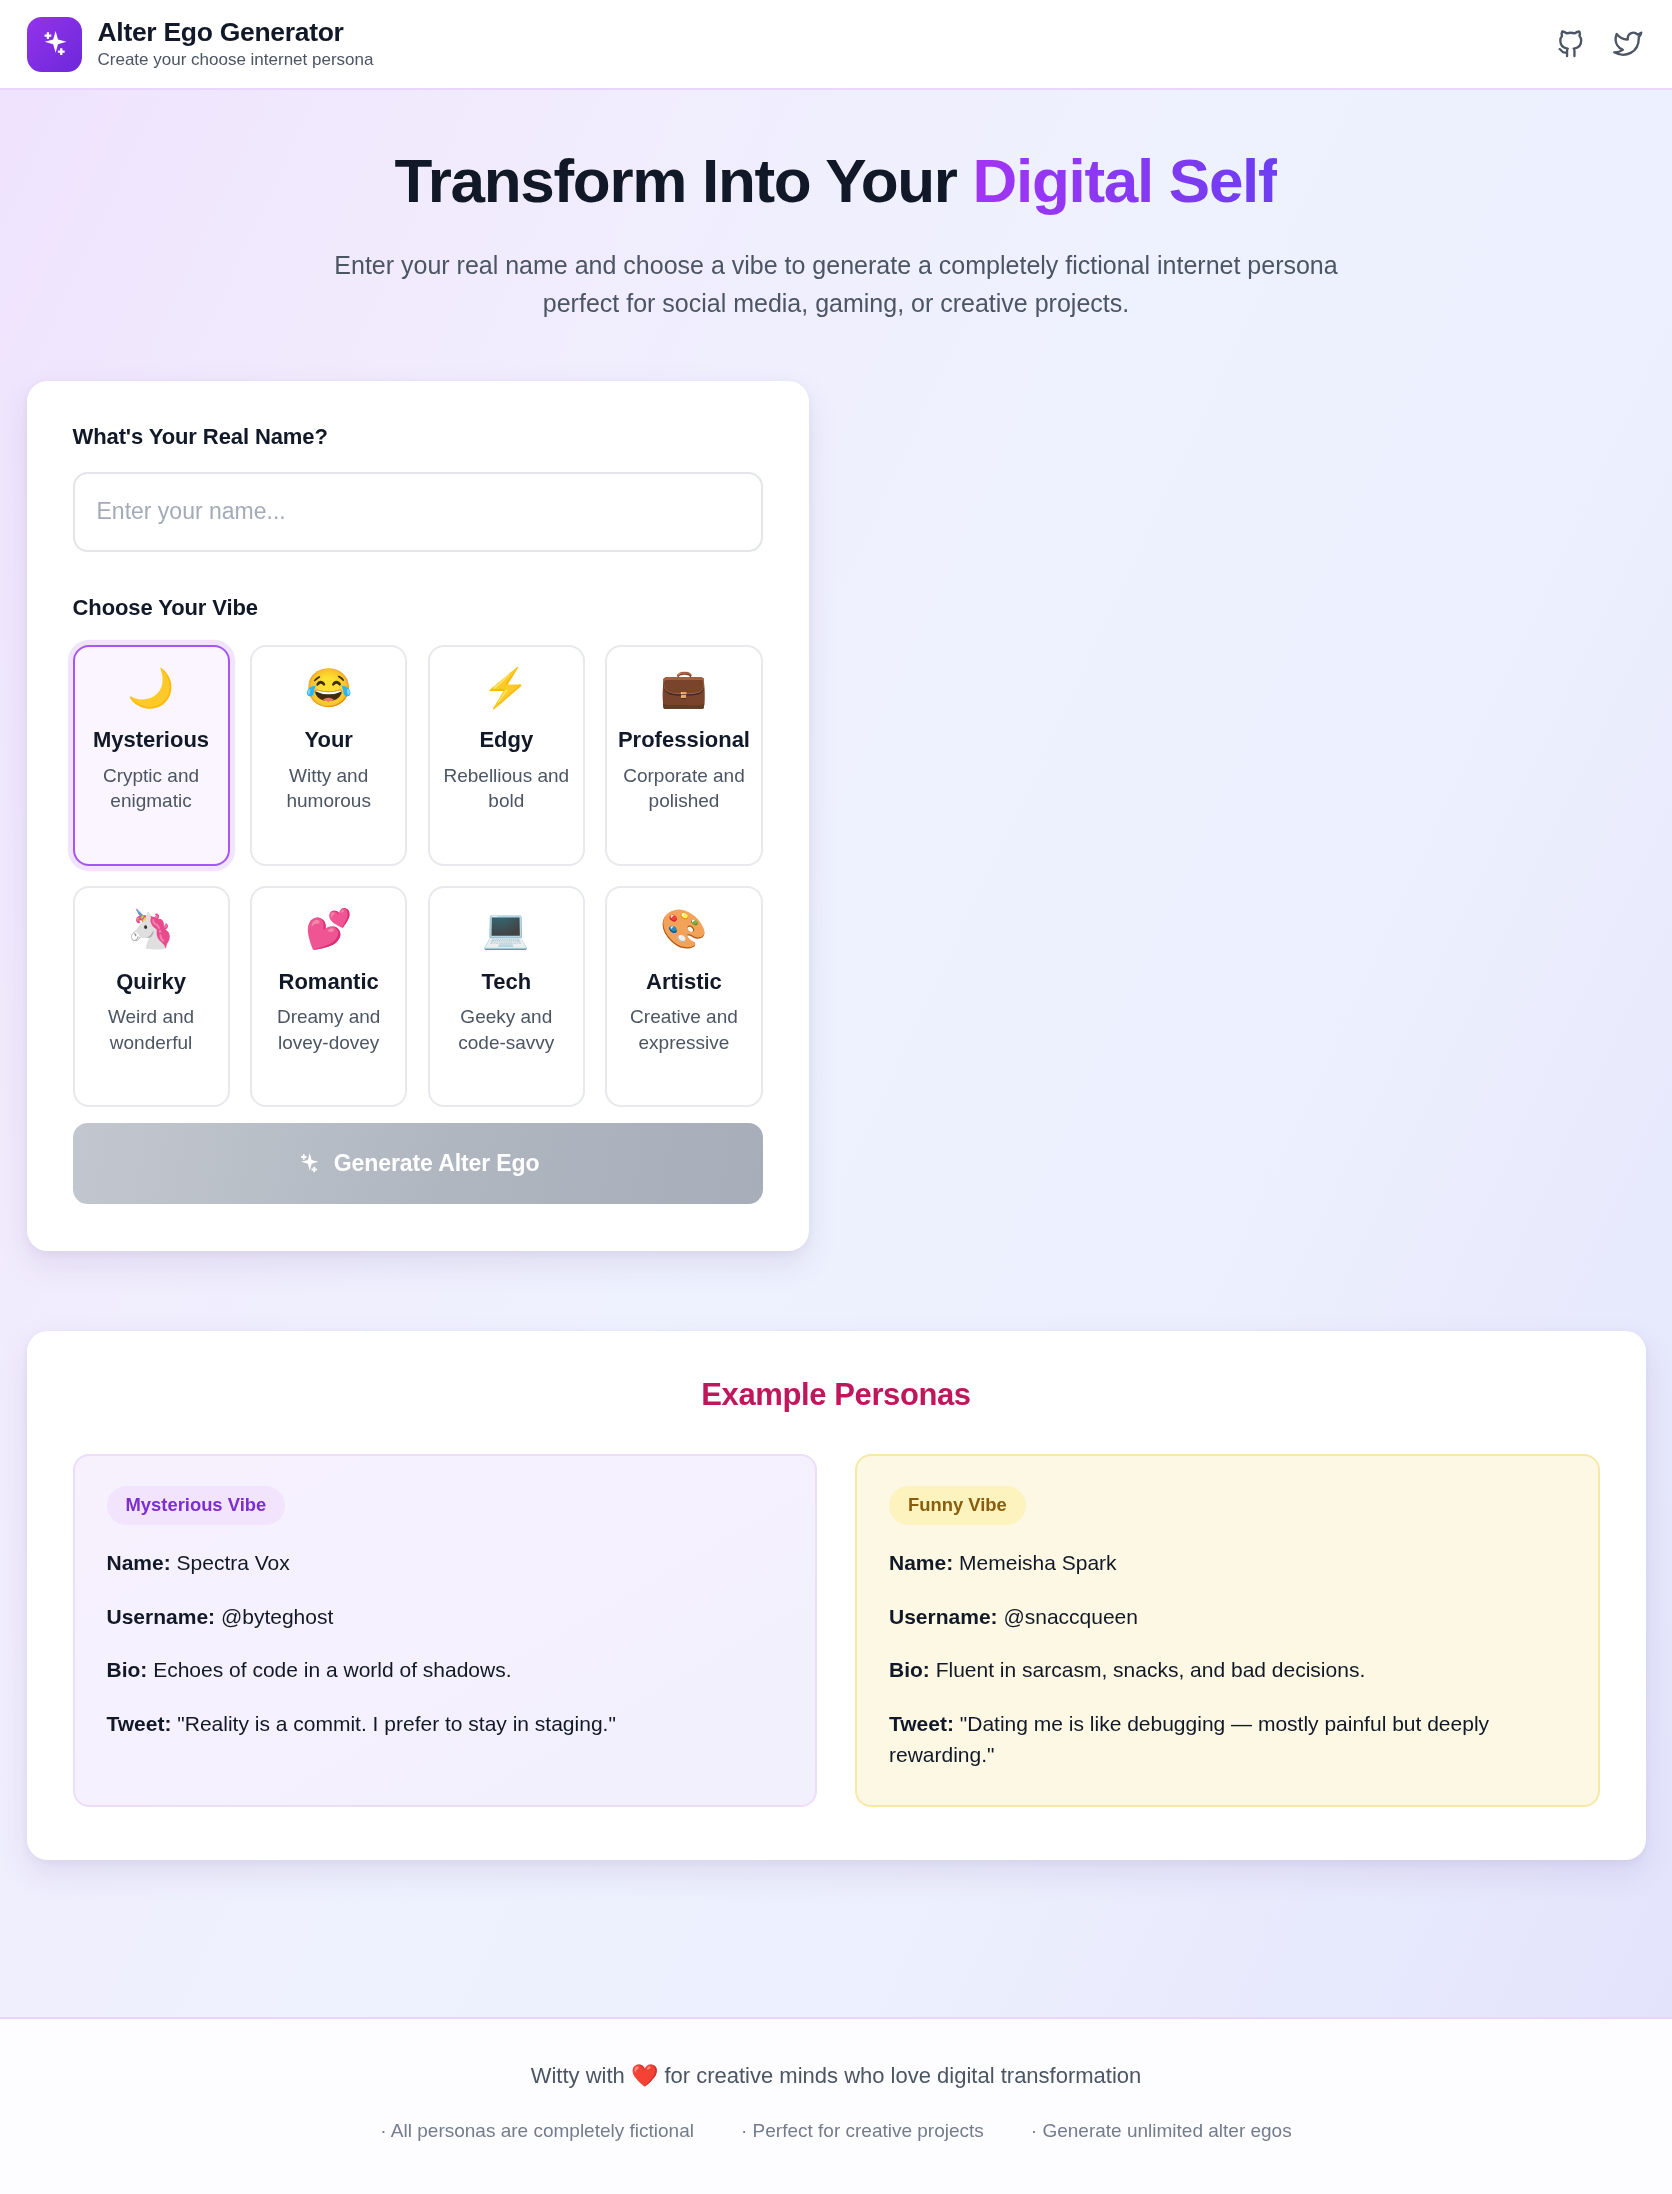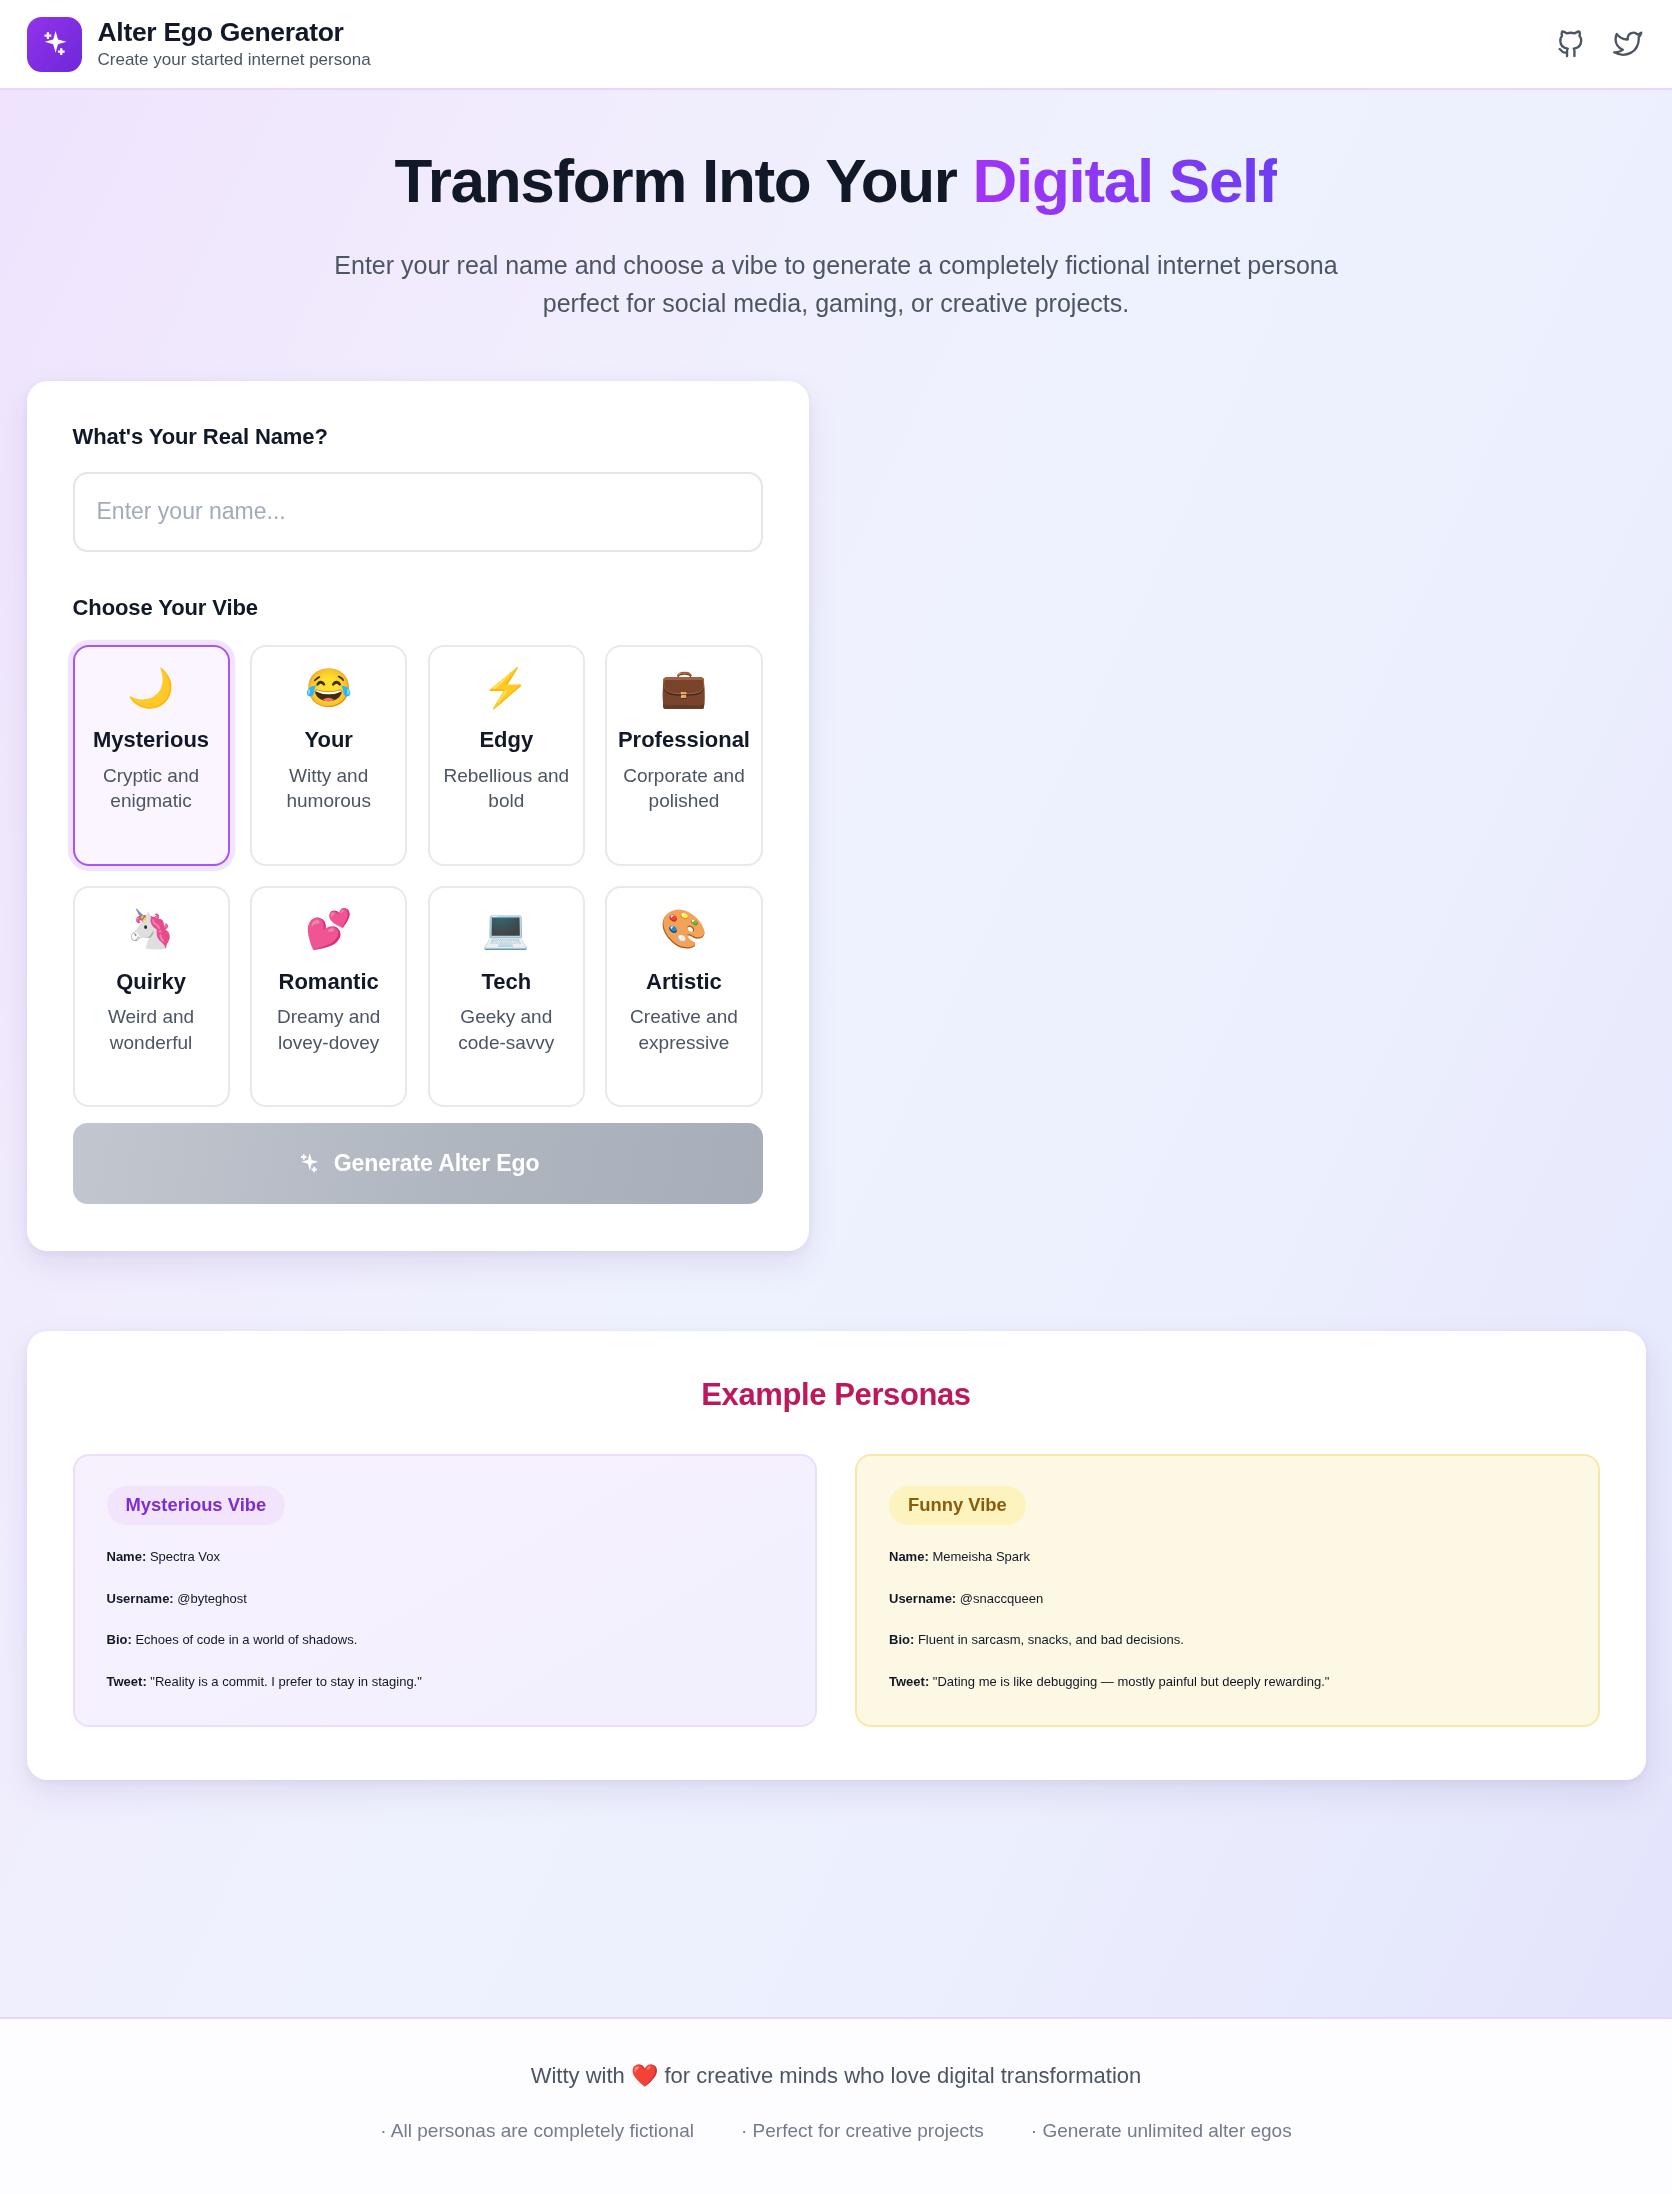--- a/index.html
+++ b/index.html
@@ -246,21 +246,21 @@
     display: inline-block;
     border-radius: 737px;
     padding: 8.8px 19px;
     font-size: 18.4px;
     font-weight: bold;
   }
   .persona.mysterious .persona-badge { background: #f3e4fd; color: #7c2fd0; }
   .persona.funny .persona-badge { background: #fcf3bf; color: #8a5d0c; }
   .persona-row {
     margin-top: 22px;
-    font-size: 13px;
+    font-size: 21px;
     line-height: 1.5;
     color: #111827;
   }
   .persona-row .k { font-weight: bold; }
 
   
   .footer {
     background: #fdfdff;
     padding: 44px 0 52px 0;
     text-align: center;
@@ -286,21 +286,21 @@
     <div class="brand">
       <div class="logo-badge">
         <svg viewBox="0 0 24 24" fill="currentColor" style="color:#fff">
           <path d="M13.2 2.2 L15 8.6 L21.4 10.4 L15 12.2 L13.2 18.6 L11.4 12.2 L5 10.4 L11.4 8.6 Z"></path>
           <path d="M6.6 3.2 h1.7 v1.7 h1.7 v1.7 h-1.7 v1.7 h-1.7 v-1.7 h-1.7 v-1.7 h1.7 z"></path>
           <path d="M16.6 15.2 h1.7 v1.7 h1.7 v1.7 h-1.7 v1.7 h-1.7 v-1.7 h-1.7 v-1.7 h1.7 z"></path>
         </svg>
       </div>
       <div class="brand-text">
         <div class="brand-title">Alter Ego Generator</div>
-        <div class="brand-sub">Create your started internet persona</div>
+        <div class="brand-sub">Create your choose internet persona</div>
       </div>
     </div>
     <div class="header-spacer"></div>
     <div class="header-icons">
       <a href="#">
         <svg viewBox="0 0 24 24" fill="none" stroke="currentColor" stroke-width="1.9" stroke-linecap="round" stroke-linejoin="round">
           <path d="M9 19c-4.3 1.4-4.3-2.1-6-2.6m12 5.6v-3.9c0-1.1.1-1.6-.6-2.2 3-.3 6.1-1.5 6.1-6.6a5.2 5.2 0 0 0-1.4-3.6 4.8 4.8 0 0 0-.1-3.6s-1.1-.3-3.7 1.4a12.7 12.7 0 0 0-6.6 0C6.1 1.8 5 2.1 5 2.1a4.8 4.8 0 0 0-.1 3.6A5.2 5.2 0 0 0 3.5 9.3c0 5.1 3.1 6.3 6.1 6.6-.7.6-.7 1.2-.6 2.2V22"></path>
         </svg>
       </a>
       <a href="#">

